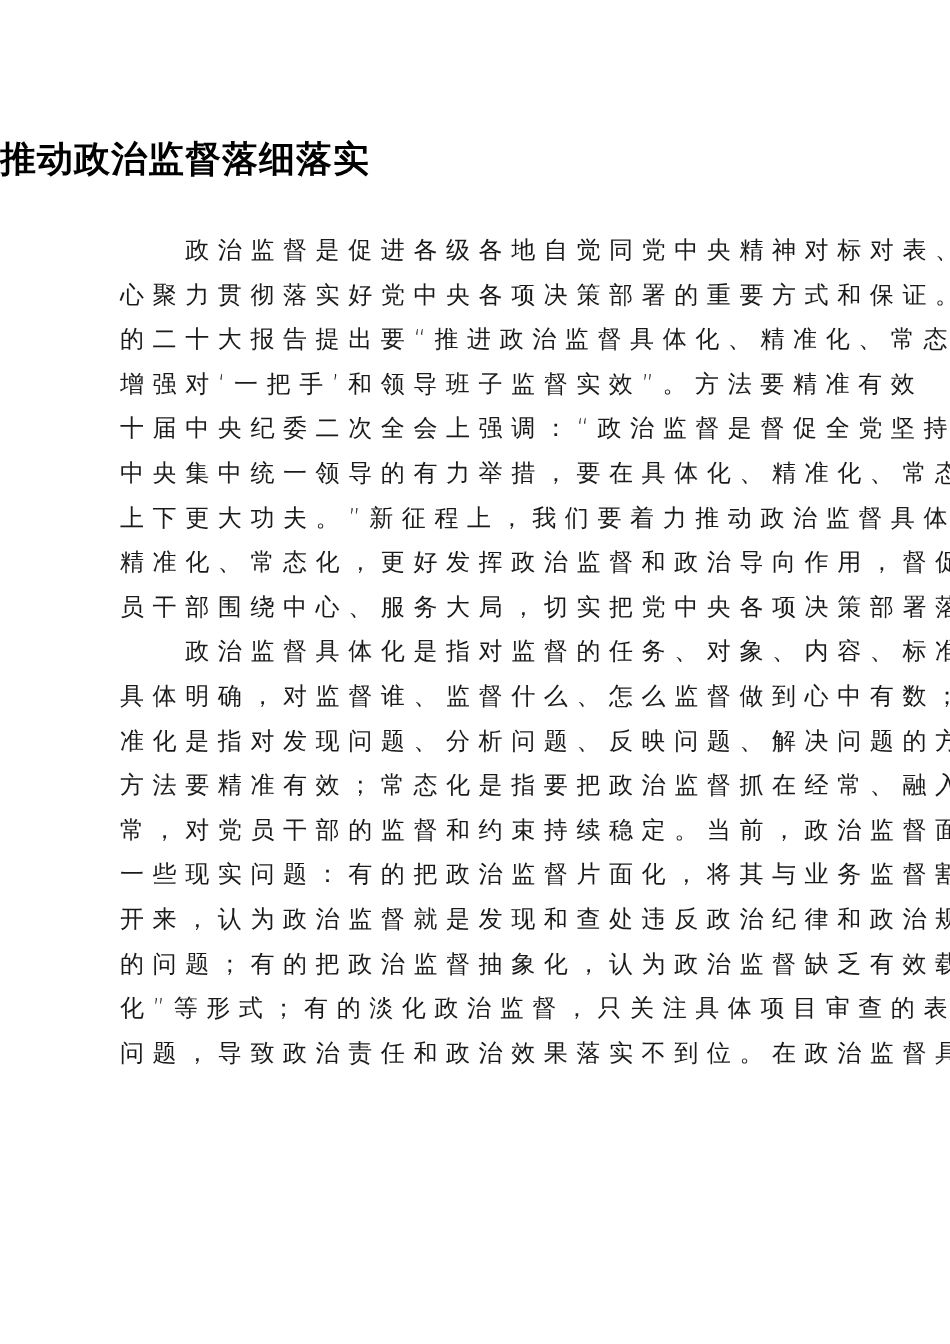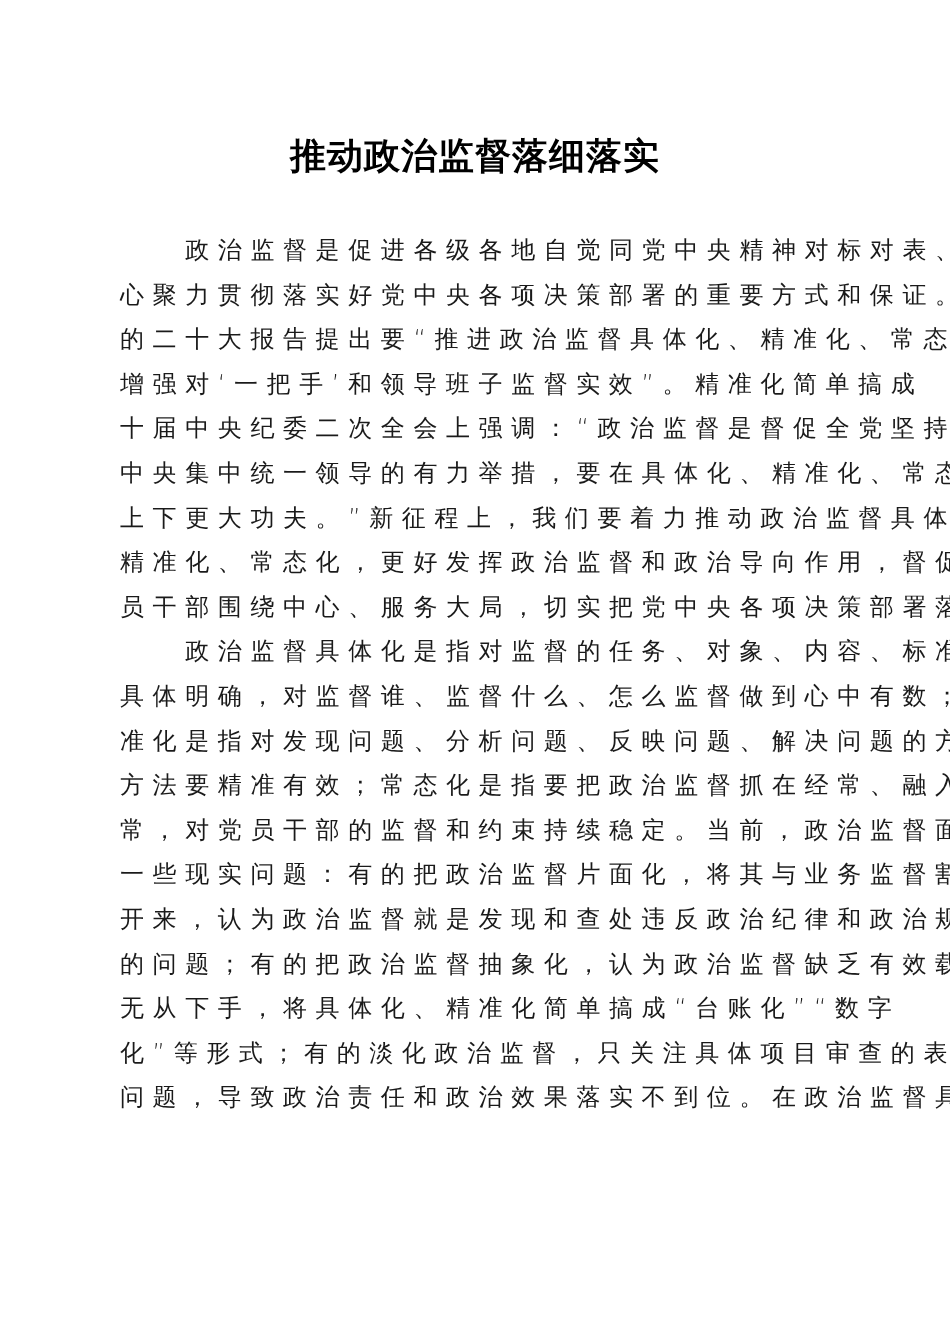--- a/index.html
+++ b/index.html
@@ -20,27 +20,26 @@
       left: 0; top: 0;
       width: 950px;
       height: 1344px;
       background: #ffffff;
     }
     .title {
       position: absolute;
       top: 134px;
       left: 0;
       width: 950px;
-      text-align: center;
       font-size: 36px;
       font-weight: bold;
       line-height: 50px;
       letter-spacing: 1px;
       color: #000000;
-      font-family: Liberation Mono, monospace;
+      font-family: Liberation Sans, sans-serif;
     }
     .body-text {
       position: absolute;
       top: 228px;
       left: 120px;
       width: 712px;
     }
     .line {
       height: 44.6px;
       line-height: 44.6px;
@@ -56,34 +55,33 @@
 <body>
 
 <div class="page">
   <div class="title">推动政治监督落细落实</div>
 
   <div class="body-text">
     <div>
       <div class="line">　　政治监督是促进各级各地自觉同党中央精神对标对表、凝</div>
       <div class="line">心聚力贯彻落实好党中央各项决策部署的重要方式和保证。党</div>
       <div class="line">的二十大报告提出要“推进政治监督具体化、精准化、常态化，</div>
-      <div class="line">增强对‘一把手’和领导班子监督实效”。精准化简单搞成</div>
+      <div class="line">增强对‘一把手’和领导班子监督实效”。方法要精准有效</div>
       <div class="line">十届中央纪委二次全会上强调：“政治监督是督促全党坚持党</div>
       <div class="line">中央集中统一领导的有力举措，要在具体化、精准化、常态化</div>
       <div class="line">上下更大功夫。”新征程上，我们要着力推动政治监督具体化、</div>
       <div class="line">精准化、常态化，更好发挥政治监督和政治导向作用，督促党</div>
       <div class="line">员干部围绕中心、服务大局，切实把党中央各项决策部署落到</div>
     </div>
     <div>
       <div class="line">　　政治监督具体化是指对监督的任务、对象、内容、标准要</div>
       <div class="line">具体明确，对监督谁、监督什么、怎么监督做到心中有数；精</div>
       <div class="line">准化是指对发现问题、分析问题、反映问题、解决问题的方式</div>
       <div class="line">方法要精准有效；常态化是指要把政治监督抓在经常、融入日</div>
       <div class="line">常，对党员干部的监督和约束持续稳定。当前，政治监督面临</div>
       <div class="line">一些现实问题：有的把政治监督片面化，将其与业务监督割裂</div>
       <div class="line">开来，认为政治监督就是发现和查处违反政治纪律和政治规矩</div>
       <div class="line">的问题；有的把政治监督抽象化，认为政治监督缺乏有效载体、</div>
-      <div class="line">无从下手，将具体化、精准化简单搞成“台账化”“数字</div>
       <div class="line">化”等形式；有的淡化政治监督，只关注具体项目审查的表层</div>
       <div class="line">问题，导致政治责任和政治效果落实不到位。在政治监督具体</div>
     </div>
   </div>
 </div>
 
 </body></html>

